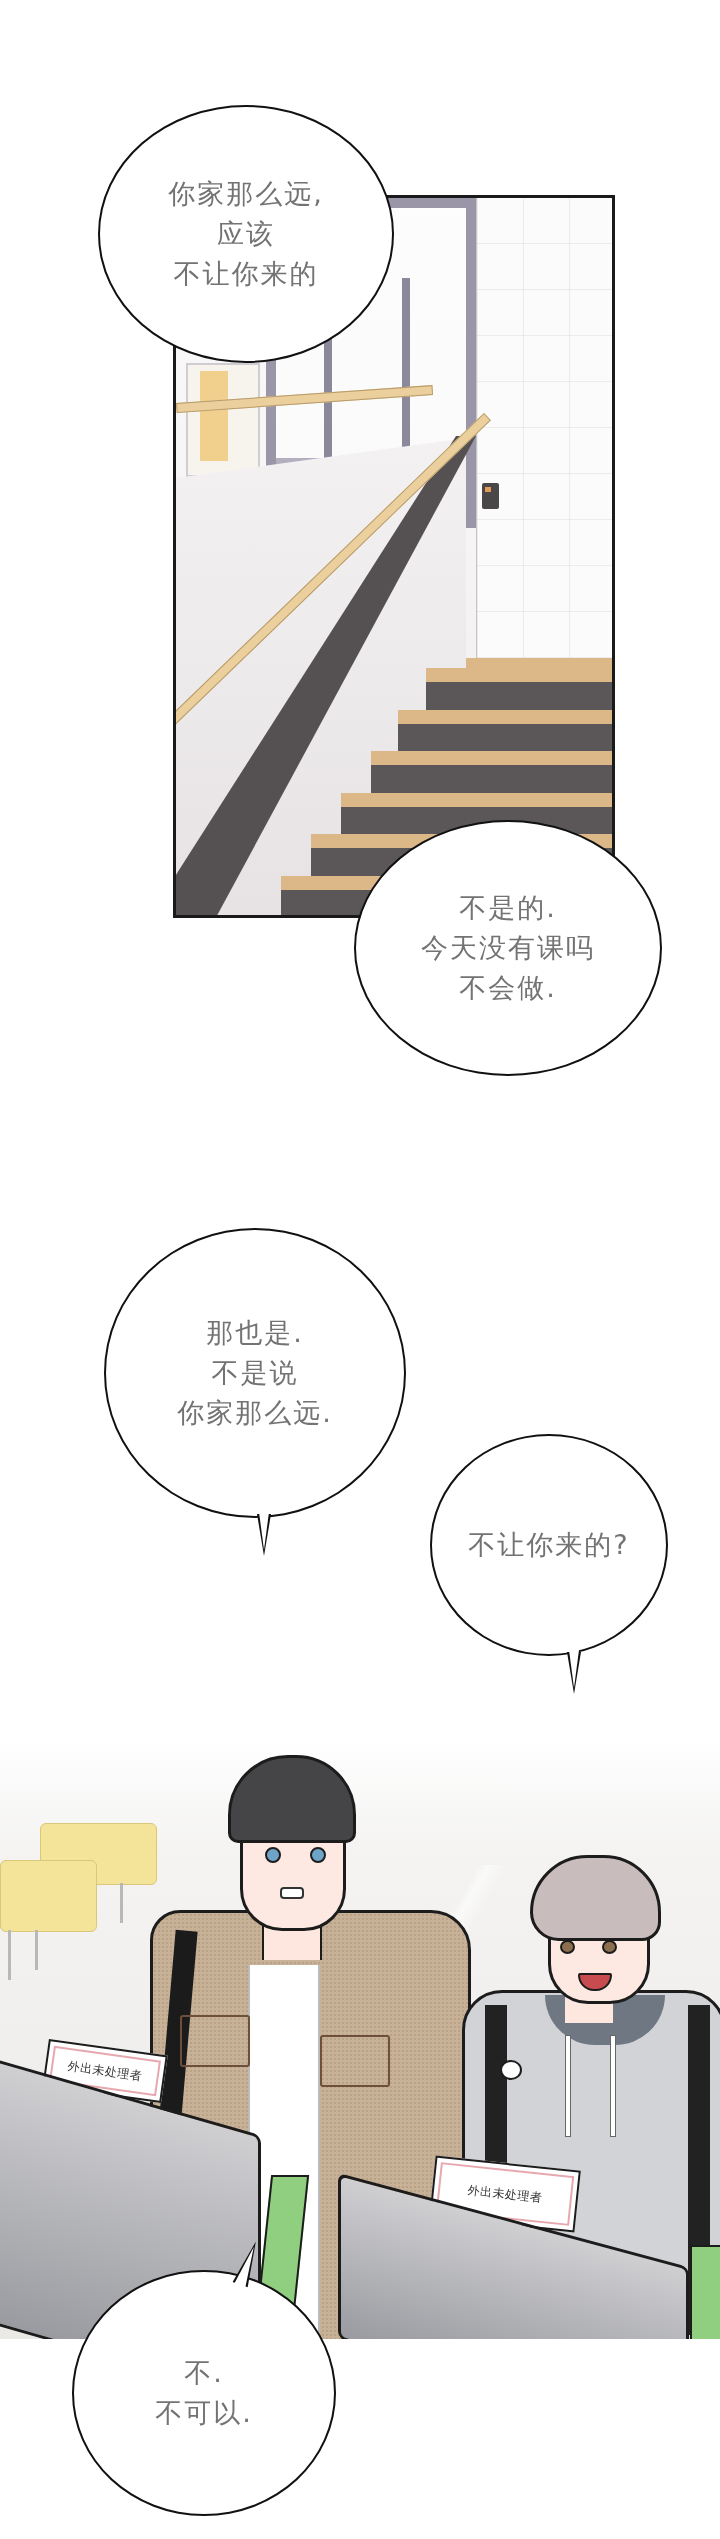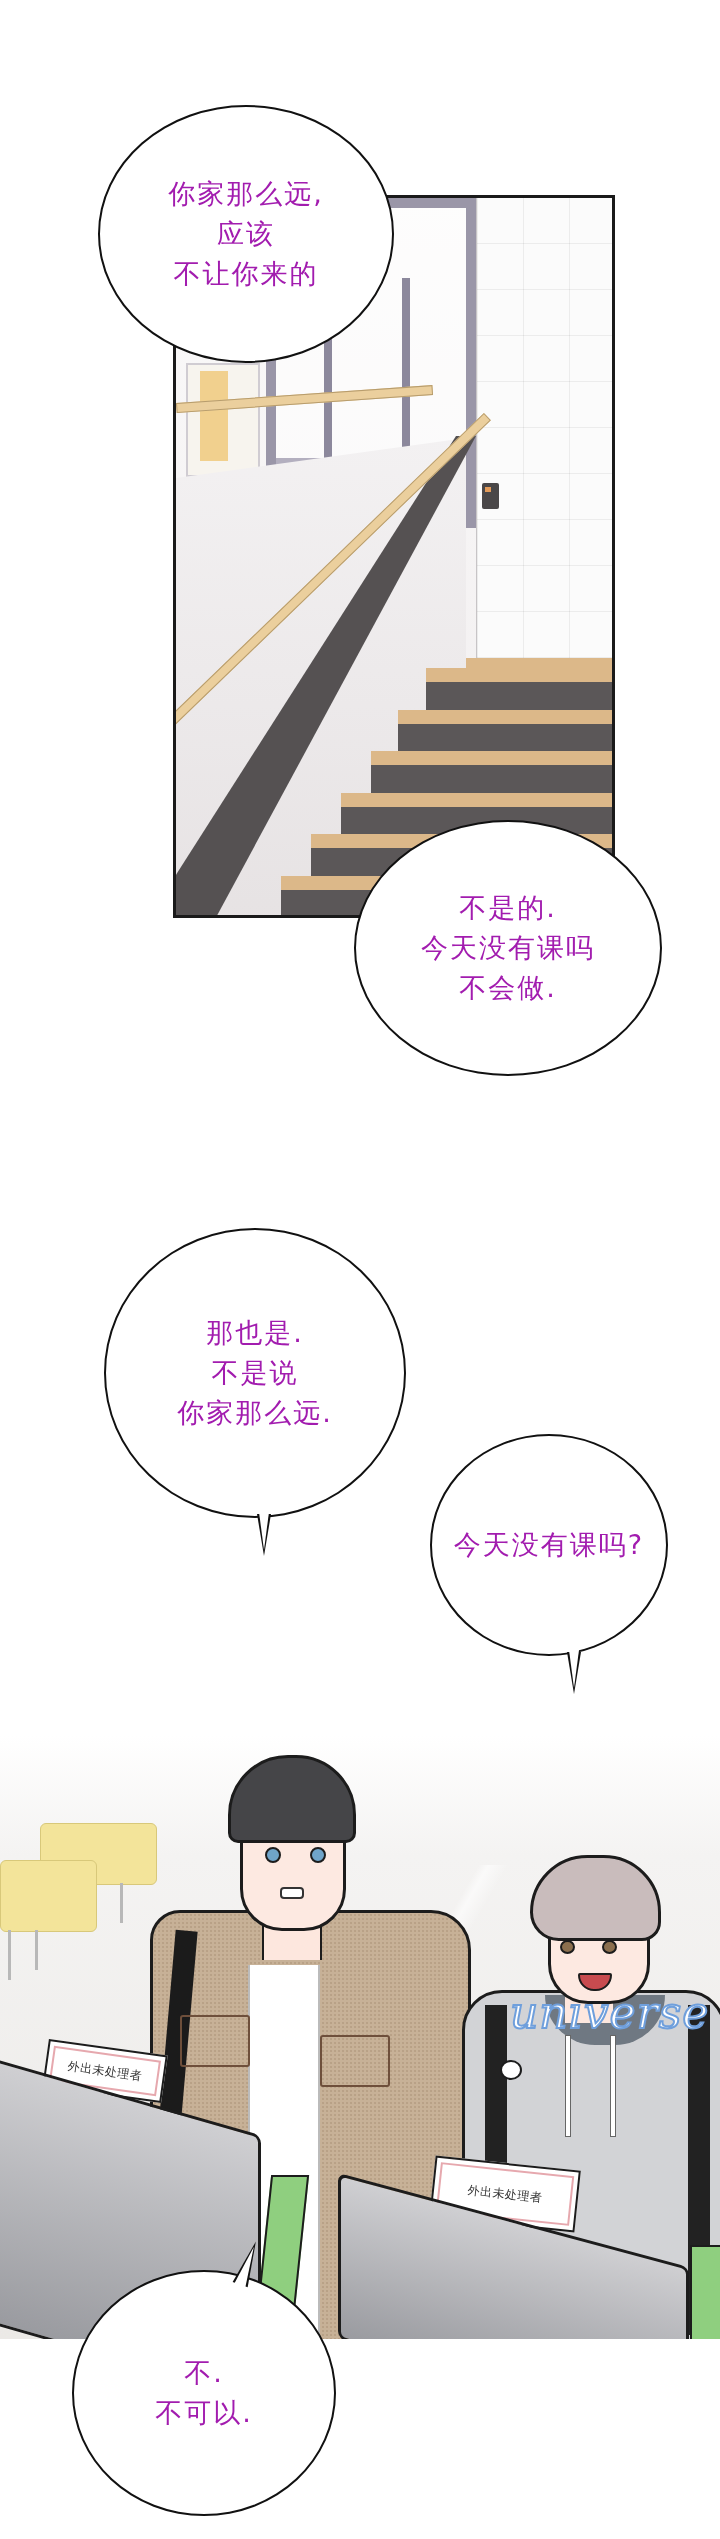--- a/index.html
+++ b/index.html
@@ -97,21 +97,21 @@
   .monitor-rim { position: absolute; background: #ffffff; border: 2px solid #1c1c1c; }
   .monitor-green { position: absolute; background: #8fcf7f; border: 2px solid #1c1c1c; }
   .sign-card { position: absolute; background: #ffffff; border: 2px solid #1c1c1c; box-sizing: border-box; }
   .sign-inner { position: absolute; left: 4px; top: 4px; right: 4px; bottom: 4px; border: 2px solid #e6a8ae;
                 display: flex; align-items: center; justify-content: center;
                 font-size: 12px; color: #333; letter-spacing: 0.5px; white-space: nowrap; }
 
   
   .bubble { position: absolute; background: #ffffff; border: 2px solid #111; border-radius: 50%;
             display: flex; align-items: center; justify-content: center; box-sizing: border-box; z-index: 20; }
-  .bubble-text { font-size: 27px; line-height: 40px; color: #a21caf; text-align: center; white-space: pre-line;
+  .bubble-text { font-size: 27px; line-height: 40px; color: #737373; text-align: center; white-space: pre-line;
                  letter-spacing: 2px; }
   .tail { position: absolute; width: 0; height: 0; z-index: 21; }
   .tail-down { border-left: 7px solid transparent; border-right: 7px solid transparent;
                border-top: 42px solid #111; }
   .tail-down::after { content: ""; position: absolute; left: -5px; top: -44px; border-left: 5px solid transparent;
                       border-right: 5px solid transparent; border-top: 38px solid #fff; }
   .tail-up { border-left: 8px solid transparent; border-right: 8px solid transparent;
              border-bottom: 46px solid #111; }
   .tail-up::after { content: ""; position: absolute; left: -6px; top: 6px; border-left: 6px solid transparent;
                     border-right: 6px solid transparent; border-bottom: 42px solid #fff; }
@@ -156,21 +156,21 @@
 </div>
 
 <div class="bubble" style="left:104px; top:1228px; width:302px; height:290px;">
   <div class="bubble-text">那也是.
 不是说
 你家那么远.</div>
 </div>
 <div class="tail tail-down" style="left:257px; top:1514px;"></div>
 
 <div class="bubble" style="left:430px; top:1434px; width:238px; height:222px;">
-  <div class="bubble-text">今天没有课吗?</div>
+  <div class="bubble-text">不让你来的?</div>
 </div>
 <div class="tail tail-down" style="left:567px; top:1652px;"></div>
 
 <div class="panel2">
   <div class="p2-floor"></div>
 
   <div class="p2-stool" style="left:40px; top:88px; width:115px; height:60px;"></div>
   <div class="p2-stool" style="left:0; top:125px; width:95px; height:70px;"></div>
   <div class="p2-stool-leg" style="left:120px; top:148px; height:40px;"></div>
   <div class="p2-stool-leg" style="left:35px; top:195px; height:40px;"></div>
@@ -188,21 +188,20 @@
   <div class="char1-eye" style="left:310px;"></div>
   <div class="char1-mouth"></div>
 
   <div class="char2-body"></div>
   <div class="char2-hood"></div>
   <div class="char2-strap" style="left:485px; top:270px;"></div>
   <div class="char2-strap" style="left:688px; top:270px;"></div>
   <div class="char2-neck"></div>
   <div class="char2-drawstring" style="left:565px; top:300px;"></div>
   <div class="char2-drawstring" style="left:610px; top:300px;"></div>
-  <div class="char2-logo">universe</div>
   <div class="char2-face"></div>
   <div class="char2-hair"></div>
   <div class="char2-eye" style="left:560px;"></div>
   <div class="char2-eye" style="left:602px;"></div>
   <div class="char2-mouth"></div>
   <div class="sfx-puff"></div>
 
   <div class="sign-card" style="left:45px; top:312px; width:120px; height:48px; transform: rotate(8deg);">
     <div class="sign-inner">外出未处理者</div>
   </div>

